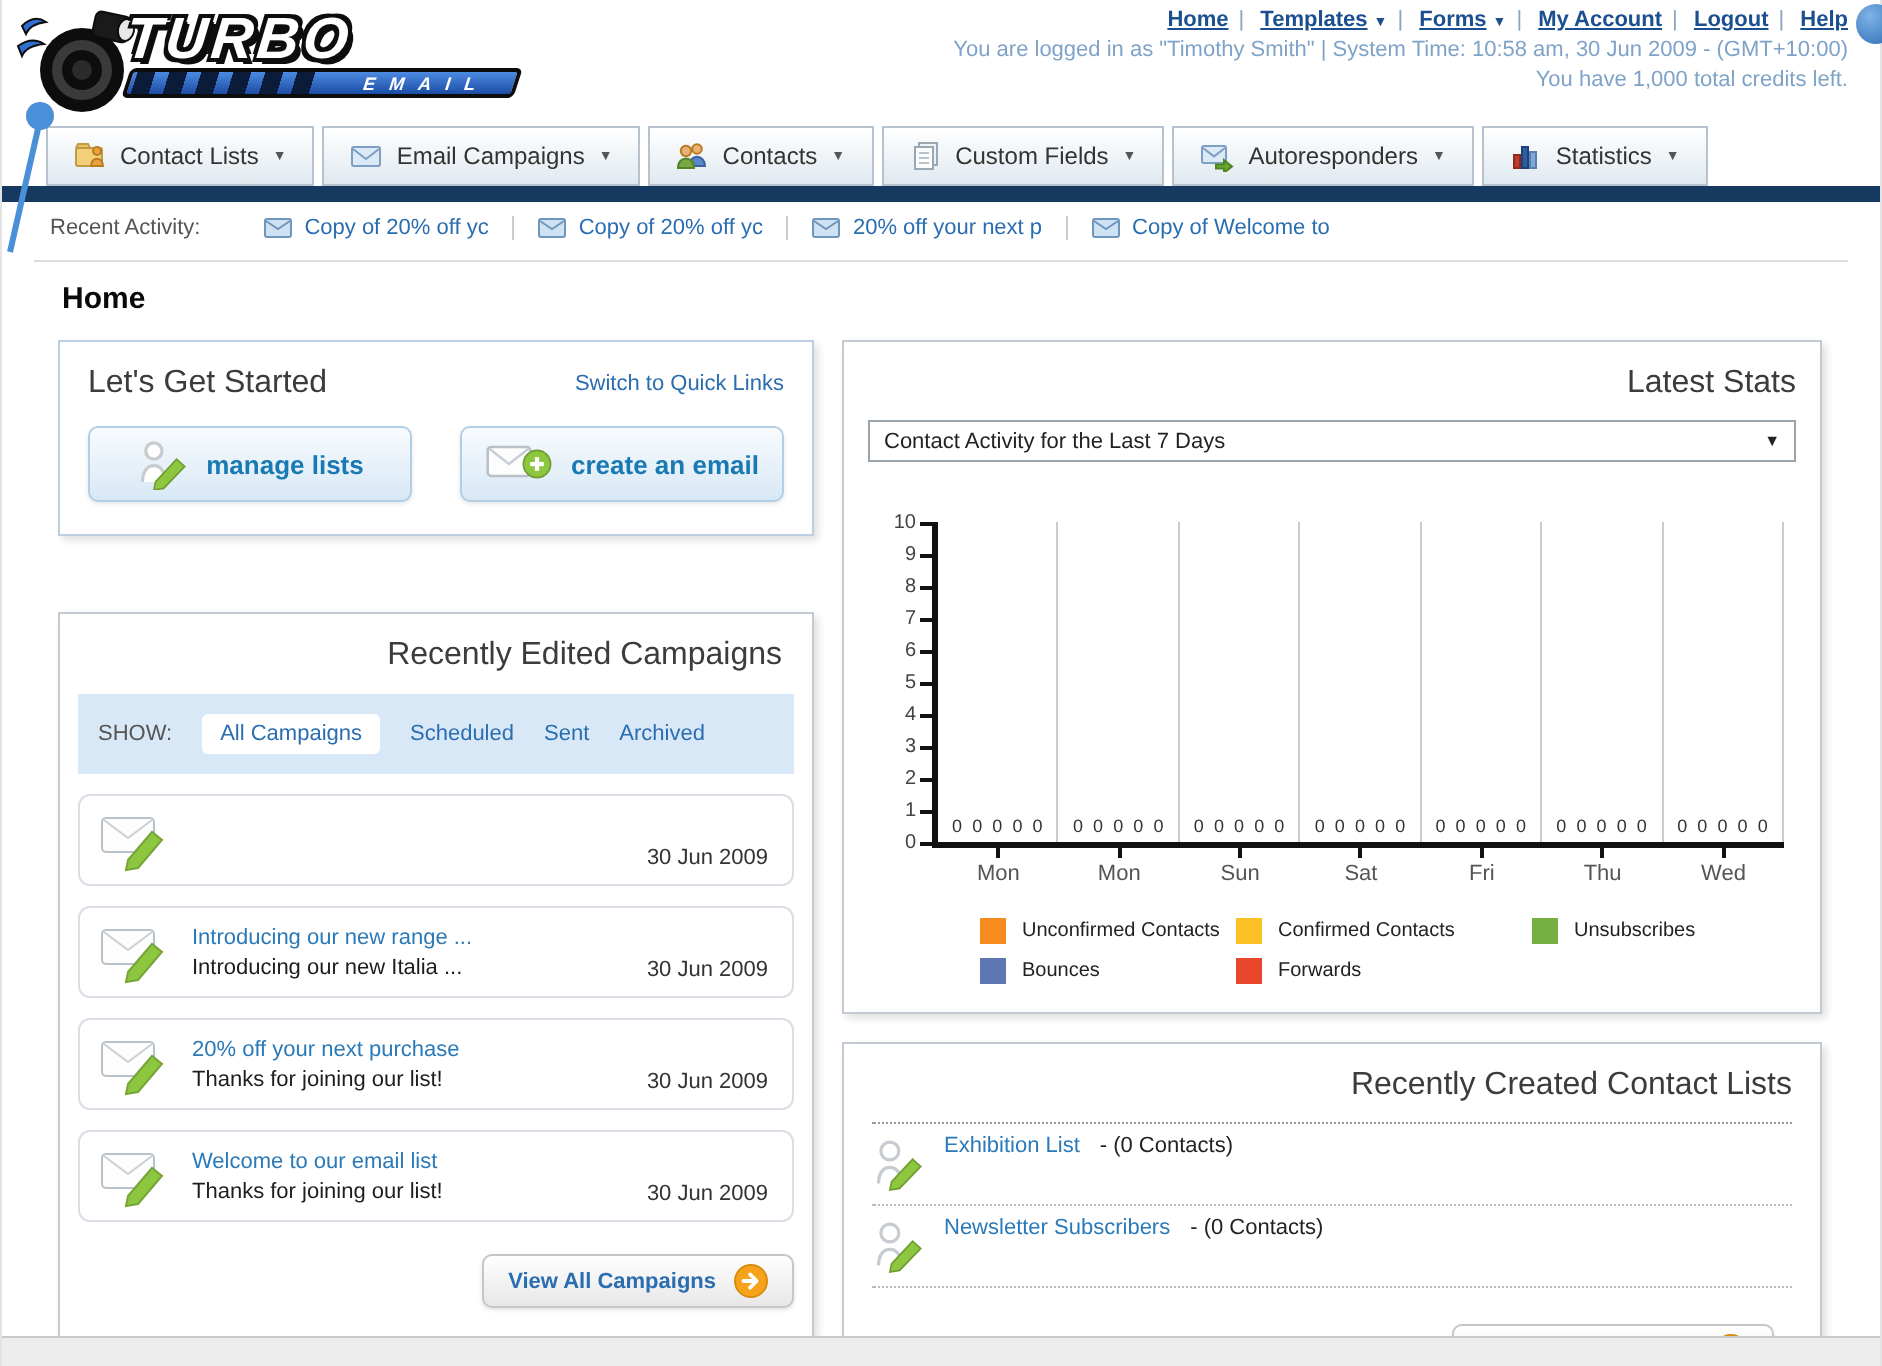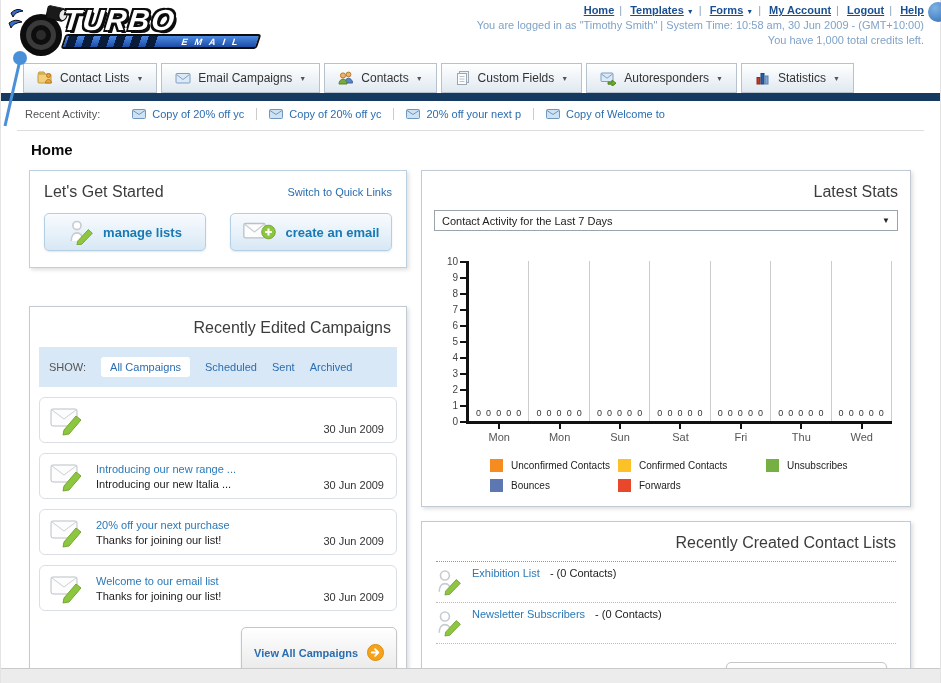--- a/index.html
+++ b/index.html
@@ -71,21 +71,21 @@
   .filter { color: #2a6db0; cursor: pointer; text-decoration: none; }
   .filter.active { background: #fff; border-radius: 3px; padding: 4px 9px; }
   .camp-item { margin: 10px 9px 0; border: 1px solid #d9dfe5; border-radius: 6px; padding: 5px 10px;
     display: flex; align-items: center; gap: 10px; position: relative; min-height: 46px; cursor: pointer; }
   .camp-text { flex: 1; }
   .camp-title { font-size: 11px; color: #2a79b8; display: block; margin-bottom: 3px; text-decoration: none; }
   .camp-sub { font-size: 11px; color: #1d1d1d; }
   .camp-date { position: absolute; top: 25px; right: 12px; font-size: 11px; color: #333; }
   .panel-footer { display: flex; justify-content: flex-end; margin: 16px 9px 0; }
   .action-btn { display: flex; align-items: center; gap: 9px; background: linear-gradient(#ffffff,#e7e7e7);
-    border: 1px solid #c6c6c6; border-radius: 5px; padding: 16px 12px; font-size: 11px; font-weight: bold;
+    border: 1px solid #c6c6c6; border-radius: 5px; padding: 4px 12px; font-size: 11px; font-weight: bold;
     color: #2a6db0; box-shadow: 0 1px 2px rgba(0,0,0,0.12); cursor: pointer; font-family: "Liberation Sans", sans-serif; }
 
   
   .stats { padding: 12px 12px 12px; }
   .fake-select { margin-top: 9px; border: 1px solid #9aa4ad; height: 21px; display: flex; align-items: center;
     justify-content: space-between; padding: 0 7px; font-size: 11px; color: #222; background: #fff; cursor: pointer; }
   .sel-arrow { font-size: 8px; color: #222; }
   .chart { margin: 30px 6px 0 6px; }
   .chart-inner { display: flex; }
   .y-axis { width: 26px; position: relative; height: 163px; }

